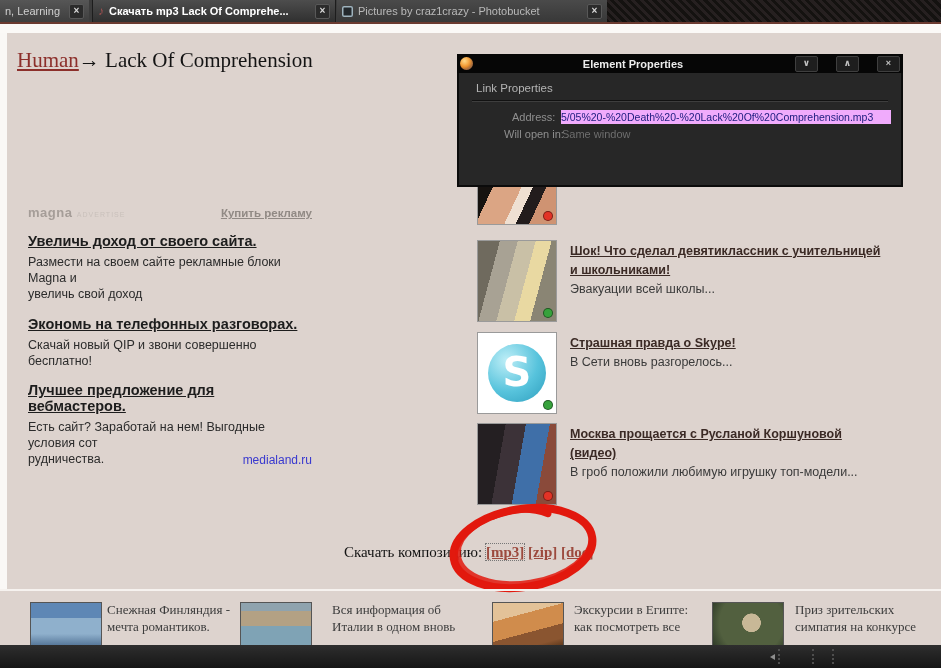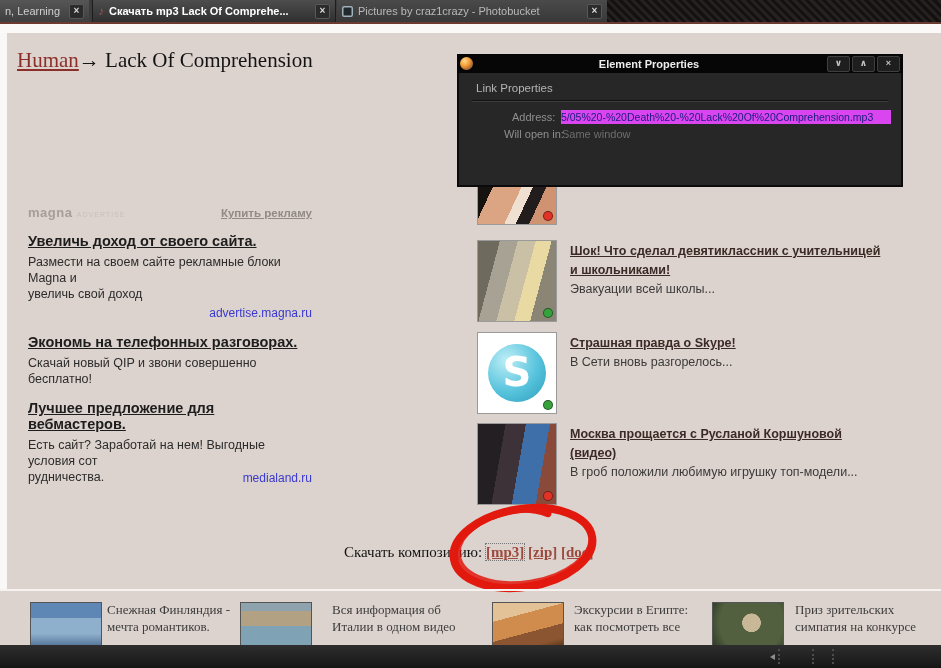--- a/index.html
+++ b/index.html
@@ -65,31 +65,31 @@
   
   .dl-row{position:absolute;left:344px;top:544px;font-size:15px;color:#141414;}
   .dl-link{color:#9c4a3e;font-weight:bold;text-decoration:underline;}
   .dl-link.focus{outline:1px dotted #777;}
   .marker-svg{position:absolute;left:438px;top:498px;pointer-events:none;}
 
   
   .dialog{position:absolute;left:457px;top:55px;width:446px;height:132px;background:#272727;
     border:2px solid #0b0b0b;border-top:none;box-sizing:border-box;z-index:20;}
   .dlg-titlebar{position:absolute;left:-2px;top:-1px;width:446px;height:19px;background:#060606;
-    display:flex;align-items:center;padding:0 3px;box-sizing:border-box;}
+    display:flex;align-items:center;padding:0 3px;box-sizing:border-box;gap:16px;}
   .dlg-title{flex:1;text-align:center;color:#ececec;font-size:11px;font-weight:bold;}
   .ff-icon{width:13px;height:13px;border-radius:50%;flex:0 0 13px;
     background:radial-gradient(circle at 35% 30%,#ffd98a,#f08a1d 55%,#a34a12);box-shadow:inset -2px -2px 2px #2255aa44;}
   .dlg-btn{width:21px;height:14px;background:#1e1e1e;border:1px solid #3f3f3f;border-radius:2px;
     color:#c3c3c3;font-size:9px;line-height:13px;text-align:center;margin-left:2px;font-weight:bold;}
   .dlg-section{position:absolute;left:17px;top:27px;color:#b4b4b4;font-size:11.5px;}
   .dlg-sep{position:absolute;left:13px;right:13px;top:45px;height:0;
     border-top:1px solid #121212;border-bottom:1px solid #3e3e3e;}
   .dlg-label{position:absolute;color:#8f8f8f;font-size:11px;}
-  .dlg-address-value{position:absolute;left:102px;top:55px;width:330px;height:14px;background:#d946ef;
+  .dlg-address-value{position:absolute;left:102px;top:55px;width:330px;height:14px;background:#f0abfc;
     color:#1b1b7e;font-size:10.5px;line-height:14px;white-space:nowrap;overflow:hidden;}
   .dlg-open-value{position:absolute;left:103px;top:73px;color:#6e6e6e;font-size:11px;}
 
   
   .bstrip-line{position:absolute;left:0;top:589px;width:941px;height:2px;background:#f6f2ef;}
   .bad-thumb{position:absolute;top:602px;width:72px;height:46px;border:1px solid #555;box-sizing:border-box;}
   .bad-text{position:absolute;top:601px;font-size:13px;color:#3c3c3c;line-height:17px;font-family:Liberation Serif, serif;}
   .bt-finland{background:linear-gradient(180deg,#5e87b5 0 35%,#8fb0cc 35% 70%,#4e6f92);}
   .bt-italy{background:linear-gradient(180deg,#8fa3ae 0 18%,#b3a184 18% 52%,#7fa3b5 52% 100%);}
   .bt-egypt{background:linear-gradient(165deg,#e3c298 0 30%,#d08c4c 30% 62%,#8a5530 62% 85%,#553318);}
@@ -149,21 +149,20 @@
         <span class="magna-logo">magna</span>
         <span class="magna-sub">advertise</span>
       </span>
       <a href="#" class="magna-buy">Купить рекламу</a>
     </div>
 
 
     <div class="mad">
       <a href="#" class="mad-title">Увеличь доход от своего сайта.</a>
       <div class="mad-body"><span>Размести на своем сайте рекламные блоки Magna и</span><br><span>увеличь свой доход</span></div>
-      <a href="#" class="mad-url">advertise.magna.ru</a>
     </div>
 
     <div class="mad">
       <a href="#" class="mad-title">Экономь на телефонных разговорах.</a>
       <div class="mad-body"><span>Скачай новый QIP и звони совершенно бесплатно!</span></div>
     </div>
 
     <div class="mad">
       <a href="#" class="mad-title">Лучшее предложение для вебмастеров.</a>
       <div class="mad-body"><span>Есть сайт? Заработай на нем! Выгодные условия сот</span><br><span>рудничества.</span></div>
@@ -243,21 +242,21 @@
 
   <div class="bad-thumb bt-finland" style="left:30px;"></div>
   <div class="bad-text" style="left:107px;width:130px;">
     <span>Снежная Финляндия -</span><br>
     <span>мечта романтиков.</span>
   </div>
 
   <div class="bad-thumb bt-italy" style="left:240px;"></div>
   <div class="bad-text" style="left:332px;width:140px;">
     <span>Вся информация об</span><br>
-    <span>Италии в одном видео</span>
+    <span>Италии в одном вновь</span>
   </div>
 
   <div class="bad-thumb bt-egypt" style="left:492px;"></div>
   <div class="bad-text" style="left:574px;width:140px;">
     <span>Экскурсии в Египте:</span><br>
     <span>как посмотреть все</span>
   </div>
 
   <div class="bad-thumb bt-monkey" style="left:712px;"></div>
   <div class="bad-text" style="left:795px;width:145px;">

